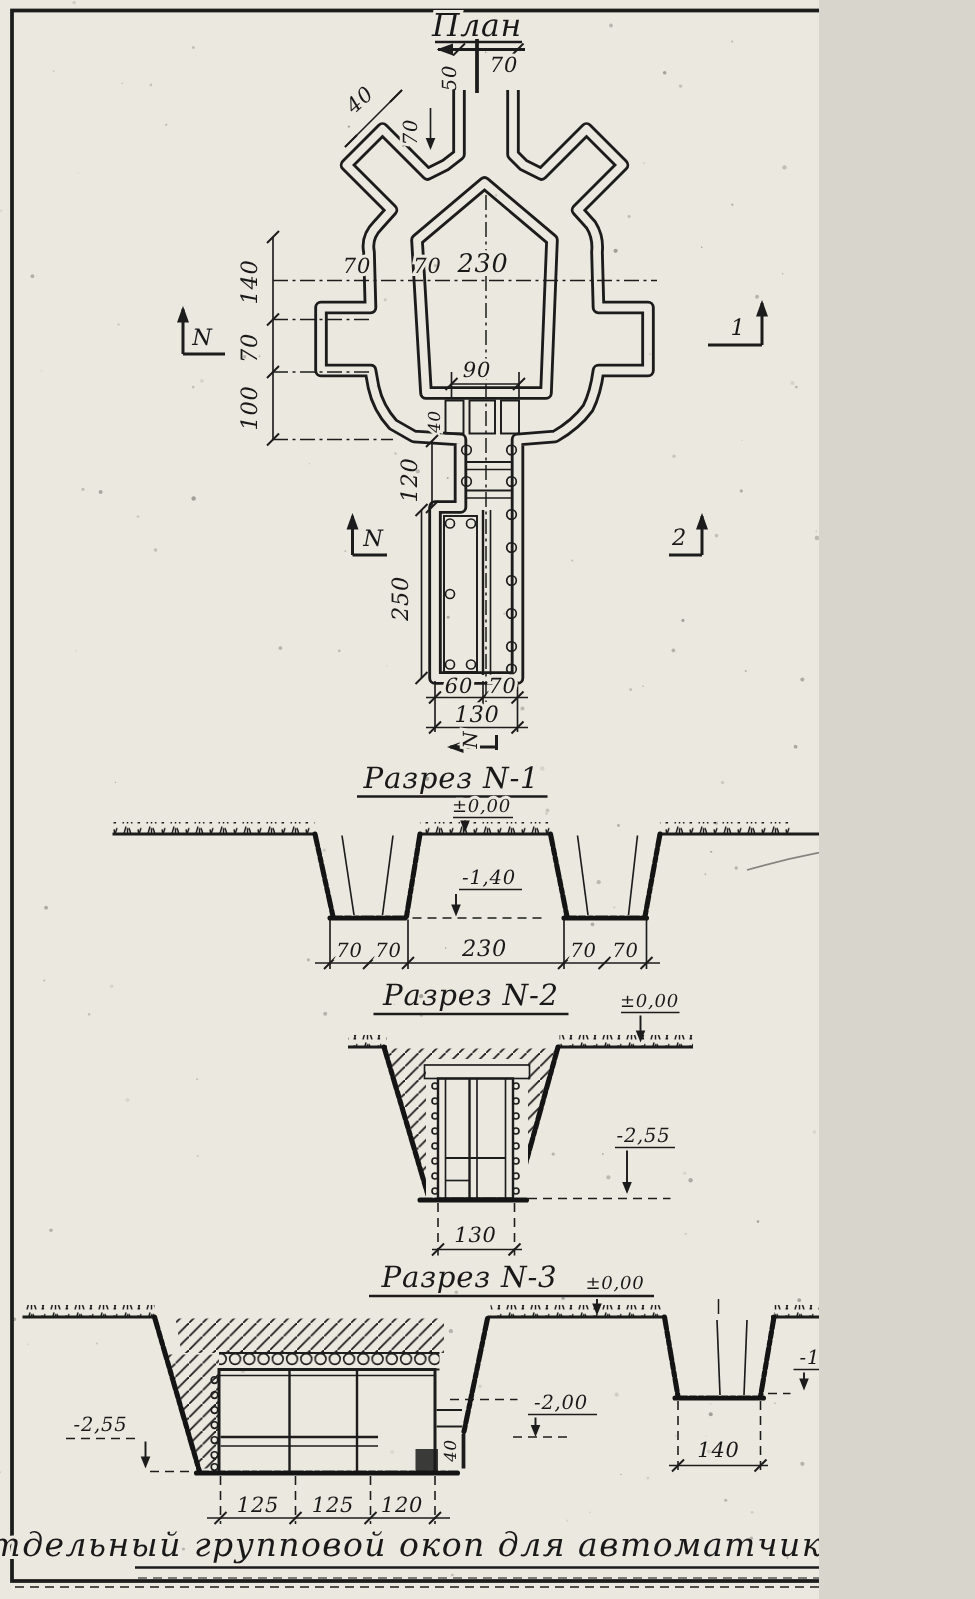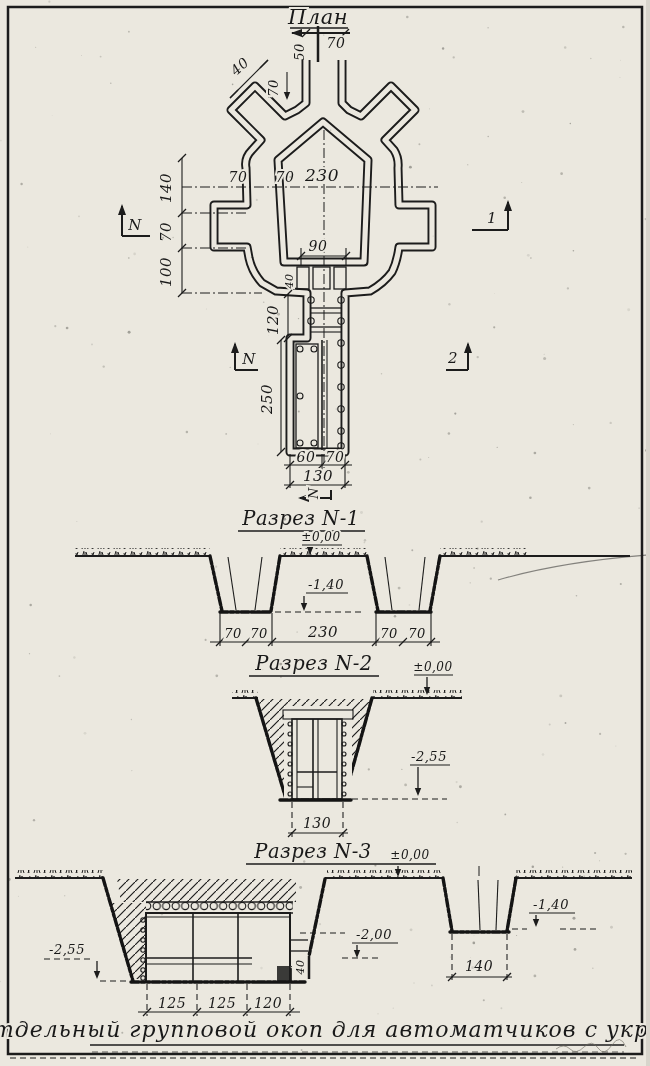--- a/index.html
+++ b/index.html
@@ -1,17 +1,17 @@
 <!DOCTYPE html>
 <html><head>
 <meta charset="utf-8">
 <style>
   :root{ --paper:#ebe8df; --ink:#1c1c1c; }
   html,body{margin:0;padding:0;background:#d8d5cc;}
-  #sheet{position:relative;width:646px;height:1066px;background:var(--paper);overflow:hidden;
+  #sheet{position:relative;width:546px;height:1066px;background:var(--paper);overflow:hidden;
          font-family:"DejaVu Serif", serif;}
   svg{position:absolute;left:0;top:0;}
   
   .ln{stroke:var(--ink);fill:none;}
   .w1{stroke-width:1.1;} .w12{stroke-width:1.3;} .w15{stroke-width:1.6;} .w2{stroke-width:2;}
   .w25{stroke-width:2.5;}
   .wallO{stroke:var(--ink);stroke-width:9;fill:none;stroke-linejoin:round;}
   .wallI{stroke:var(--paper);stroke-width:5.2;fill:none;stroke-linejoin:round;}
   .edge{stroke:#141414;stroke-width:3.4;fill:none;stroke-linecap:round;stroke-dasharray:8 2 4 2 3 2;}
   .dd{stroke-dasharray:10 3 2 3;stroke-width:1;}

